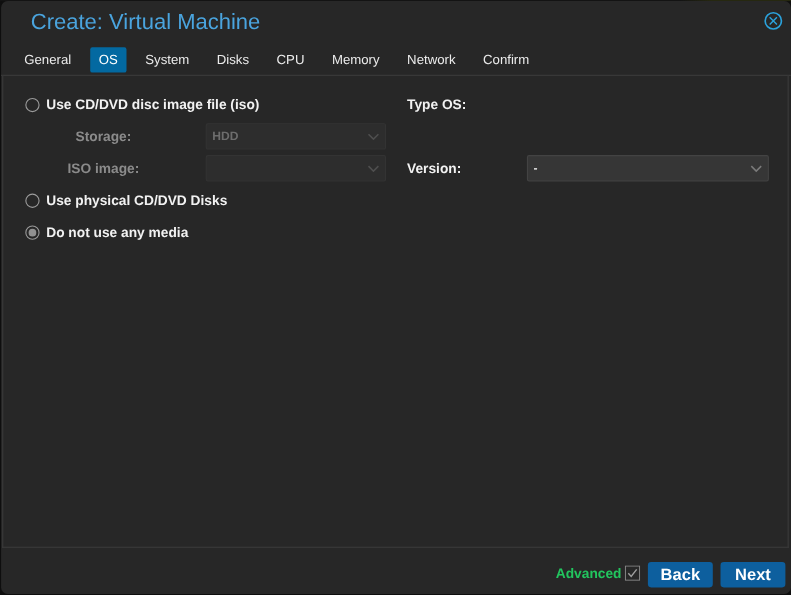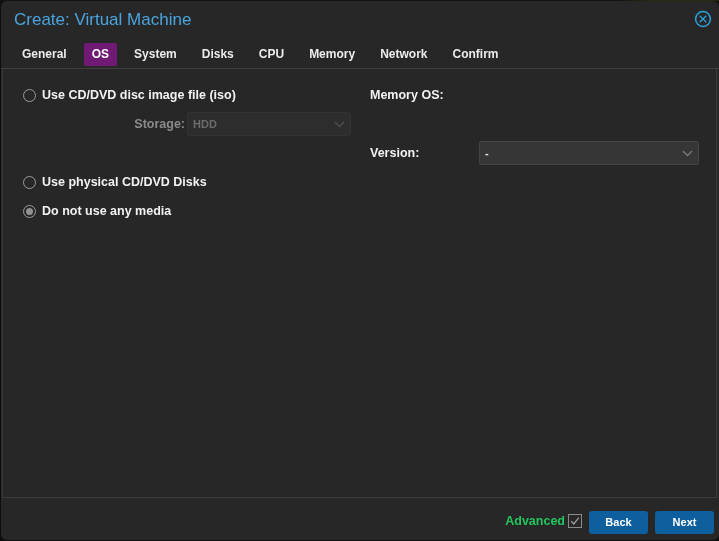--- a/index.html
+++ b/index.html
@@ -4,70 +4,70 @@
 <style>
   * { margin:0; padding:0; box-sizing:border-box; }
   html,body { width:719px; height:541px; overflow:hidden; }
   body { background:#0e0e0e; position:relative;
          font-family:"Liberation Sans", sans-serif; }
   .dialog { position:absolute; left:1px; top:1px; width:718px; height:539px;
             background:#272727; border-radius:6px; overflow:hidden; }
 
   
   .titlebar { position:absolute; left:0; top:0; right:0; height:40px; }
-  .title { position:absolute; left:13px; top:4px; height:30px; line-height:30px;
-           font-size:17px; color:#4aa4de;text-align:right; }
+  .title { position:absolute; left:27px; top:4px; height:30px; line-height:30px;
+           font-size:20px; color:#4aa4de;text-align:right; }
   .close-btn { position:absolute; right:7px; top:9px; width:18px; height:18px;
                cursor:pointer; }
 
   
   .tabbar { position:absolute; left:13px; top:42px; height:23px; display:flex; }
   .tab { height:23px; line-height:23px; padding:0 8px; margin-right:9px;
-         font-size:12px; font-weight:bold; color:#ececec; border-radius:2px;
+         font-size:12px; font-weight:normal; color:#ececec; border-radius:2px;
          cursor:pointer; white-space:nowrap; }
-  .tab.active { background:#701a75; color:#ffffff; }
+  .tab.active { background:#0369a1; color:#ffffff; }
   .tab-divider { position:absolute; left:0; top:67px; width:100%; height:1px;
                  background:#3e3e3e; }
 
   
   .bodypanel { position:absolute; left:1px; right:2px; top:68px; bottom:42px;
                border:1px solid #3b3b3b; border-top:none; background:#272727;padding-left:24px; }
   .row { position:absolute; height:24px; }
   .radio-row { display:flex; align-items:center; left:20px; }
   .radio { width:13px; height:13px; border:1px solid #9b9b9b; border-radius:50%;
            position:relative; flex:0 0 13px; }
   .radio.checked::after { content:""; position:absolute; left:2px; top:2px;
            width:7px; height:7px; border-radius:50%; background:#919191; }
   .radio-label { margin-left:6px; font-size:12.5px; font-weight:bold;
                  color:#f2f2f2; white-space:nowrap; }
   .flabel { position:absolute; top:0; height:24px; line-height:24px;
             font-size:12.5px; font-weight:bold; color:#f2f2f2;
             white-space:nowrap; }
   .flabel.right { text-align:right; }
-  .flabel.disabled { color:#8b8b8b; }
+  .flabel.disabled { color:#8b8b8b;text-align:center; }
   .combo { position:absolute; top:0; height:24px; background:#363636;
            border:1px solid #434343; border-radius:2px; cursor:pointer; }
   .combo .value { position:absolute; left:5px; top:0; height:22px;
                   line-height:22px; font-size:11px; font-weight:bold;
                   color:#e4e4e4; white-space:nowrap; }
   .combo .chevron { position:absolute; right:5px; top:8px; width:11px;
                     height:7px; }
   .combo.disabled { background:#2d2d2d; border-color:#333333; cursor:default; }
   .combo.disabled .value { color:#6d6d6d; }
 
   
   .footer { position:absolute; left:0; right:0; bottom:0; height:42px; }
   .adv-label { position:absolute; right:154px; top:11px; height:24px;
                line-height:24px; font-size:12.5px; font-weight:bold;
                color:#22c55e; }
   .adv-check { position:absolute; right:137px; top:16px; width:14px;
                height:14px; cursor:pointer; }
   .btn { position:absolute; top:13px; width:59px; height:23px;
          background:#0d5f9e; border-radius:3px; color:#ffffff;
-         font-size:11px; font-weight:bold; text-align:center;
+         font-size:15px; font-weight:bold; text-align:center;
          line-height:23px; cursor:pointer; }
   .btn-back { right:71px; }
   .btn-next { right:5px; }
 </style>
 </head>
 <body>
 
 <div style="position:absolute;top:0;left:0;width:719px;height:1px;background:linear-gradient(90deg,#131313 0%,#131313 86%,#262810 90%,#262810 100%)"></div>
 
 <div class="dialog">
@@ -104,33 +104,42 @@
     <div class="row" style="top:43px; left:0; right:0">
       <div class="flabel right disabled" style="left:0; width:182px">Storage:</div>
       <div class="combo disabled" style="left:184px; width:164px">
         <span class="value">HDD</span>
         <svg class="chevron" viewBox="0 0 11 7">
           <path d="M1 1 L5.5 5.5 L10 1" stroke="#4e4e4e" stroke-width="1.4" fill="none"></path>
         </svg>
       </div>
     </div>
 
+    <div class="row" style="top:72px; left:0; right:0">
+      <div class="flabel right disabled" style="left:0; width:182px">ISO image:</div>
+      <div class="combo disabled" style="left:184px; width:164px">
+        <span class="value"></span>
+        <svg class="chevron" viewBox="0 0 11 7">
+          <path d="M1 1 L5.5 5.5 L10 1" stroke="#4e4e4e" stroke-width="1.4" fill="none"></path>
+        </svg>
+      </div>
+    </div>
 
     <div class="row radio-row" style="top:101px">
       <span class="radio"></span>
       <span class="radio-label">Use physical CD/DVD Disks</span>
     </div>
 
     <div class="row radio-row" style="top:130px">
       <span class="radio checked"></span>
       <span class="radio-label">Do not use any media</span>
     </div>
 
     <div class="row" style="top:14px; left:367px; right:0">
-      <div class="flabel" style="left:0">Memory OS:</div>
+      <div class="flabel" style="left:0">Type OS:</div>
     </div>
 
 
     <div class="row" style="top:72px; left:367px; right:0">
       <div class="flabel" style="left:0">Version:</div>
       <div class="combo" style="left:109px; width:220px">
         <span class="value">-</span>
         <svg class="chevron" viewBox="0 0 11 7">
           <path d="M1 1 L5.5 5.5 L10 1" stroke="#7a7a7a" stroke-width="1.4" fill="none"></path>
         </svg>

